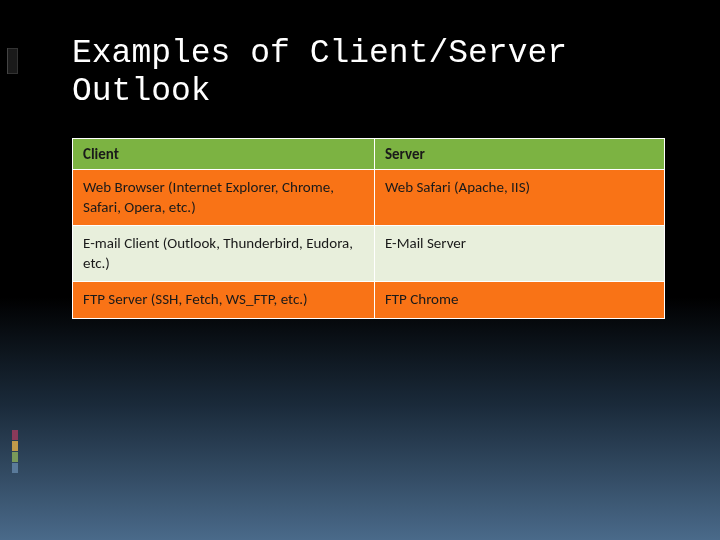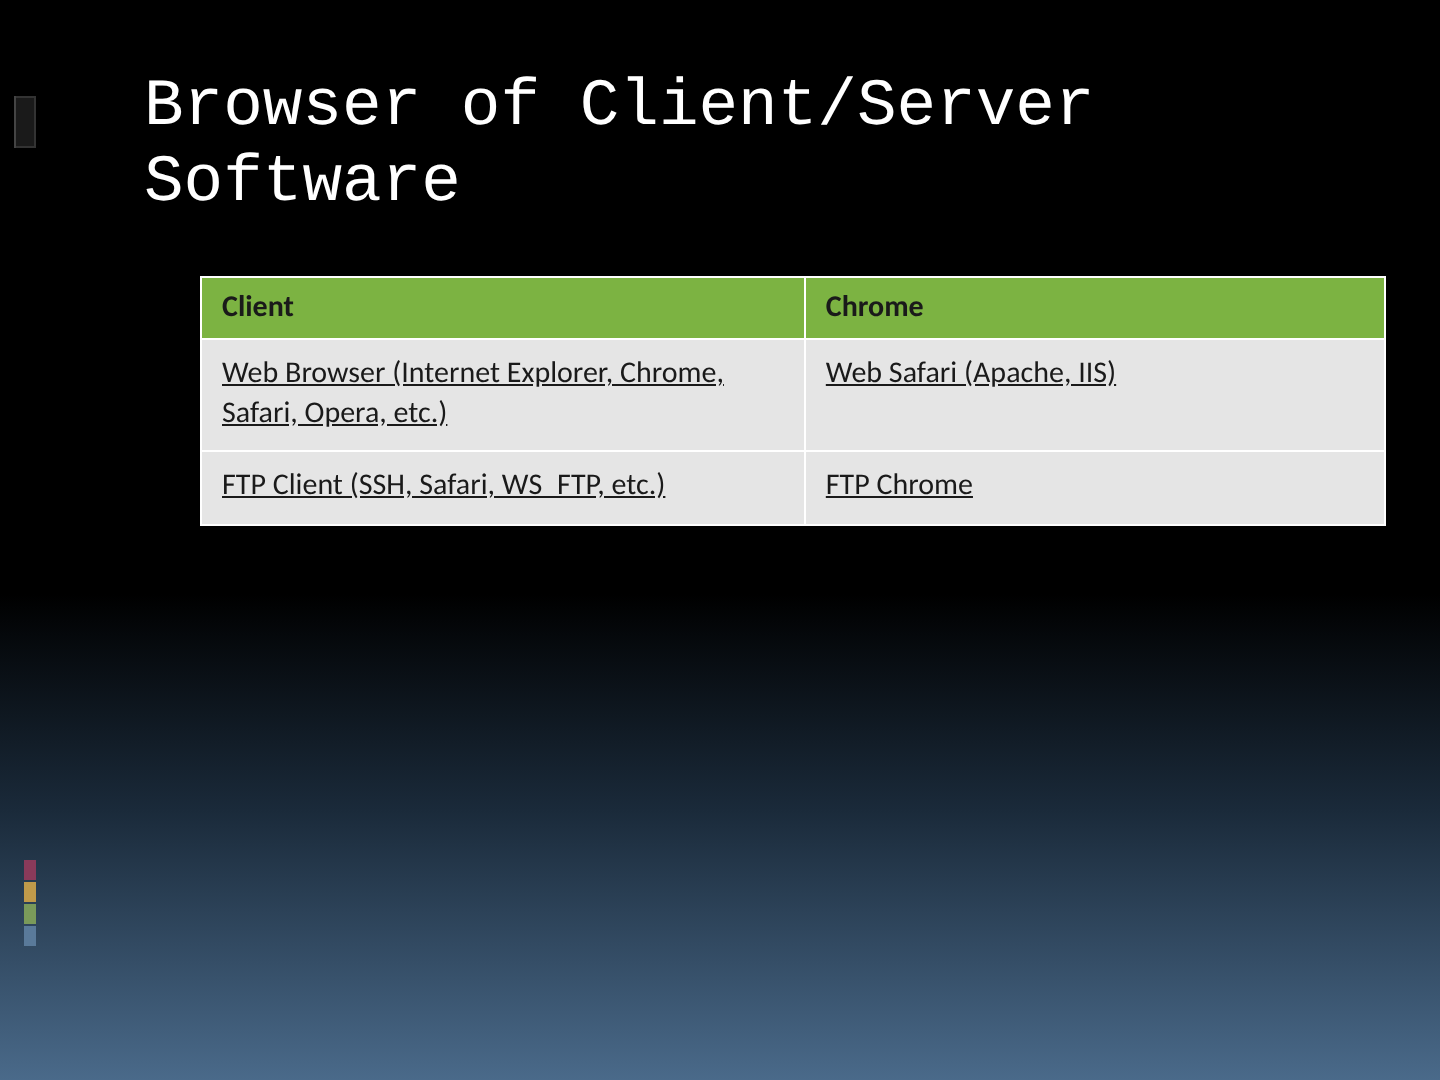--- a/index.html
+++ b/index.html
@@ -39,42 +39,40 @@
       left: 72px;
       top: 35px;
       line-height: 1.15;
     }
     .table-wrap {
       position: absolute;
       left: 72px;
       top: 138px;
       width: 593px;
       border-collapse: collapse;
-      margin-left: 28px;
     }
     .table-wrap th {
       background: #7cb342;
       color: #1a1a1a;
       font-weight: bold;
       text-align: left;
       padding: 6px 10px;
       font-size: 15px;
       border: 1px solid #ffffff;
     }
     .table-wrap td {
       padding: 8px 10px;
       font-size: 15px;
       color: #1a1a1a;
       border: 1px solid #ffffff;
       vertical-align: top;
       line-height: 1.3;
     }
     .row-odd td {
-      background: #e5e5e5;
-      text-decoration: underline;
+      background: #f97316;
     }
     .row-even td {
       background: #e8efdc;
     }
     .col-client {
       width: 51%;
     }
     .col-server {
       width: 49%;
     }
@@ -103,32 +101,36 @@
 <div class="tab-edge"></div>
 <div class="tab-edge2"></div>
 
 <div class="left-bars">
   <div class="bar bar1"></div>
   <div class="bar bar2"></div>
   <div class="bar bar3"></div>
   <div class="bar bar4"></div>
 </div>
 
-<h1 class="title">Browser of Client/Server Software</h1>
+<h1 class="title">Examples of Client/Server Outlook</h1>
 
 <table class="table-wrap">
   <thead>
     <tr>
       <th class="col-client">Client</th>
-      <th class="col-server">Chrome</th>
+      <th class="col-server">Server</th>
     </tr>
   </thead>
   <tbody>
     <tr class="row-odd">
       <td>Web Browser (Internet Explorer, Chrome, Safari, Opera, etc.)</td>
       <td>Web Safari (Apache, IIS)</td>
     </tr>
+    <tr class="row-even">
+      <td>E-mail Client (Outlook, Thunderbird, Eudora, etc.)</td>
+      <td>E-Mail Server</td>
+    </tr>
     <tr class="row-odd">
-      <td>FTP Client (SSH, Safari, WS_FTP, etc.)</td>
+      <td>FTP Server (SSH, Fetch, WS_FTP, etc.)</td>
       <td>FTP Chrome</td>
     </tr>
   </tbody>
 </table>
 
 </body></html>

